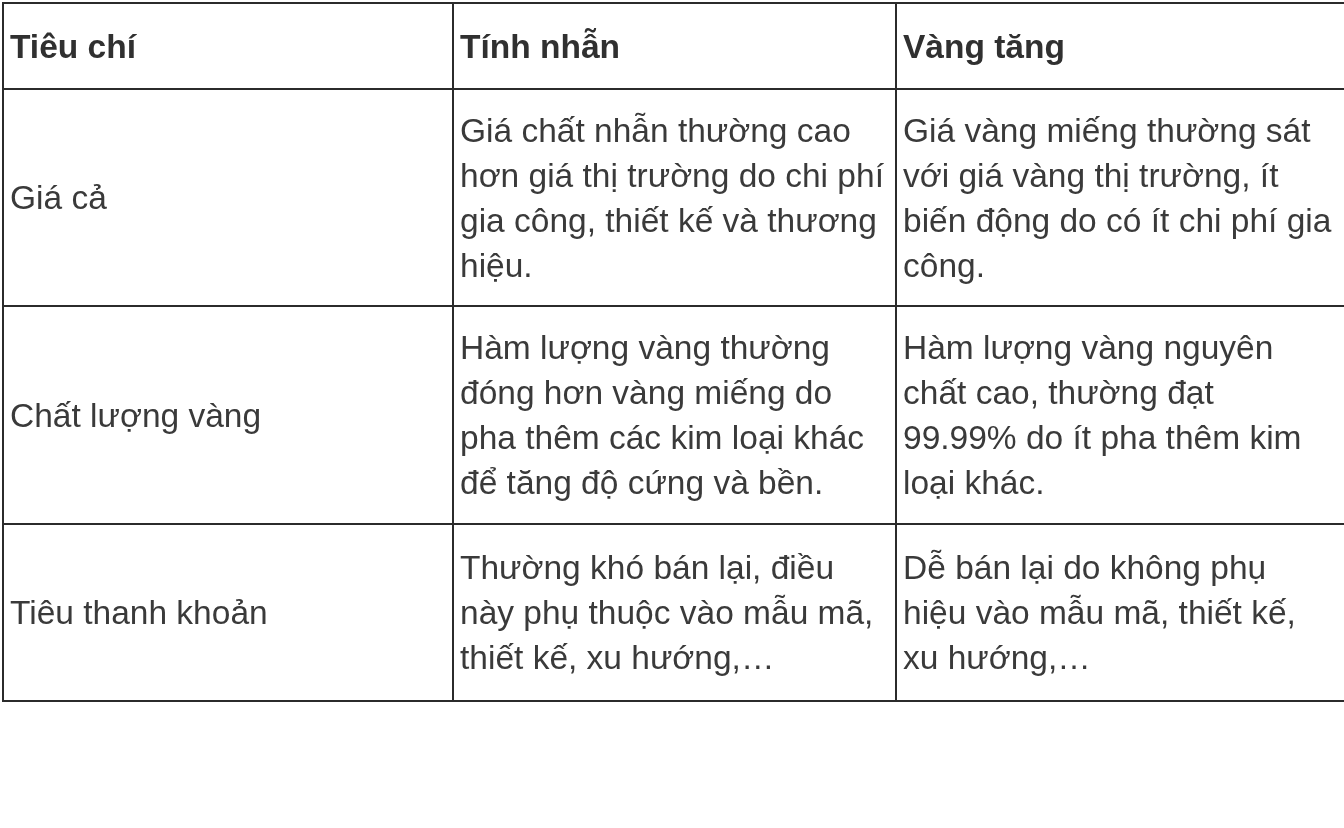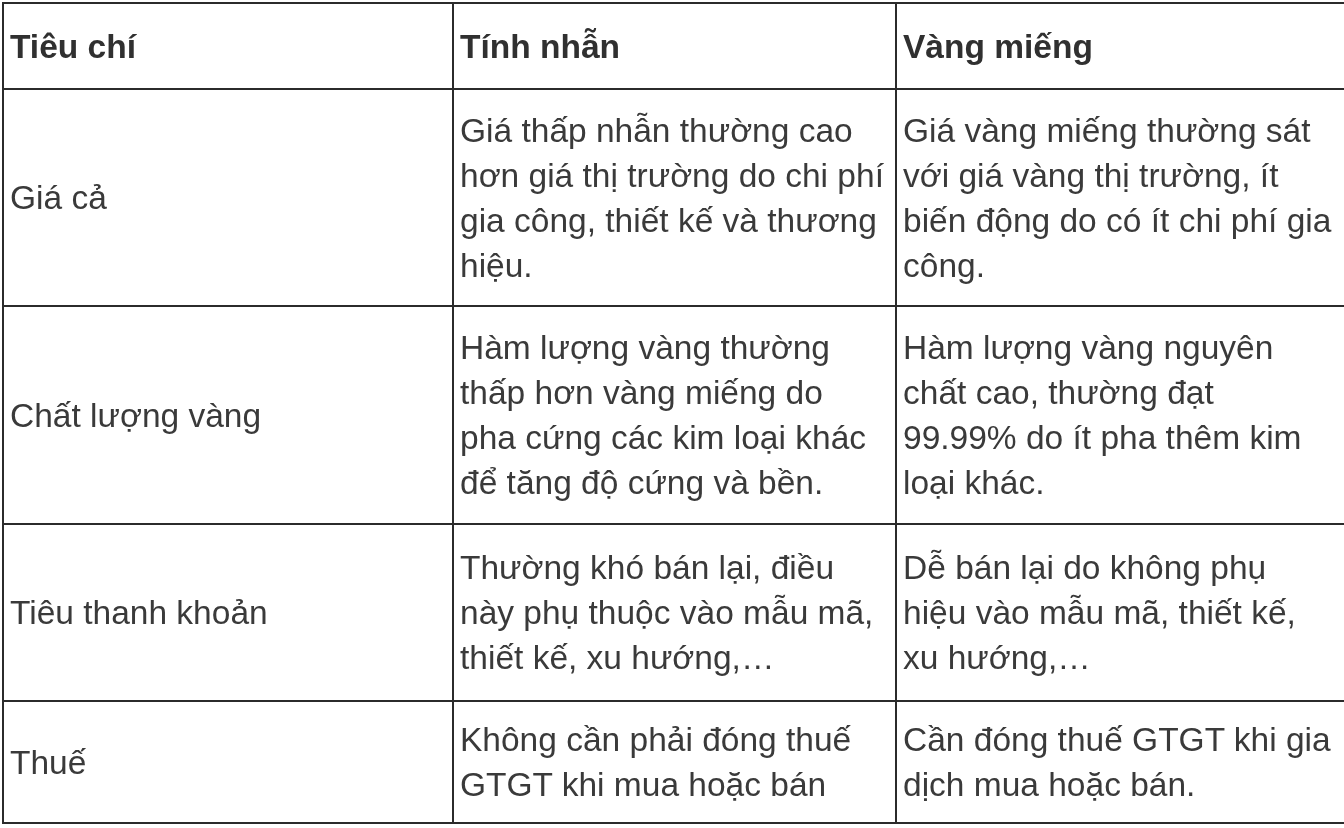--- a/index.html
+++ b/index.html
@@ -51,36 +51,31 @@
 <table class="compare">
   <colgroup>
     <col class="c1">
     <col class="c2">
     <col class="c3">
   </colgroup>
   <tbody>
     <tr class="head-row">
       <th>Tiêu chí</th>
       <th>Tính nhẫn</th>
-      <th>Vàng miếng</th>
+      <th>Vàng tăng</th>
     </tr>
     <tr class="row-0">
       <td>Giá cả</td>
-      <td>Giá thấp nhẫn thường cao hơn giá thị trường do chi phí gia công, thiết kế và thương hiệu.</td>
+      <td>Giá chất nhẫn thường cao hơn giá thị trường do chi phí gia công, thiết kế và thương hiệu.</td>
       <td>Giá vàng miếng thường sát với giá vàng thị trường, ít biến động do có ít chi phí gia công.</td>
     </tr>
     <tr class="row-1">
       <td>Chất lượng vàng</td>
-      <td>Hàm lượng vàng thường thấp hơn vàng miếng do pha cứng các kim loại khác để tăng độ cứng và bền.</td>
+      <td>Hàm lượng vàng thường đóng hơn vàng miếng do pha thêm các kim loại khác để tăng độ cứng và bền.</td>
       <td>Hàm lượng vàng nguyên chất cao, thường đạt 99.99% do ít pha thêm kim loại khác.</td>
     </tr>
     <tr class="row-2">
       <td>Tiêu thanh khoản</td>
       <td>Thường khó bán lại, điều này phụ thuộc vào mẫu mã, thiết kế, xu hướng,…</td>
       <td>Dễ bán lại do không phụ hiệu vào mẫu mã, thiết kế, xu hướng,…</td>
     </tr>
-    <tr class="row-3">
-      <td>Thuế</td>
-      <td>Không cần phải đóng thuế GTGT khi mua hoặc bán</td>
-      <td>Cần đóng thuế GTGT khi gia dịch mua hoặc bán.</td>
-    </tr>
   </tbody>
 </table>
 
 </body></html>

